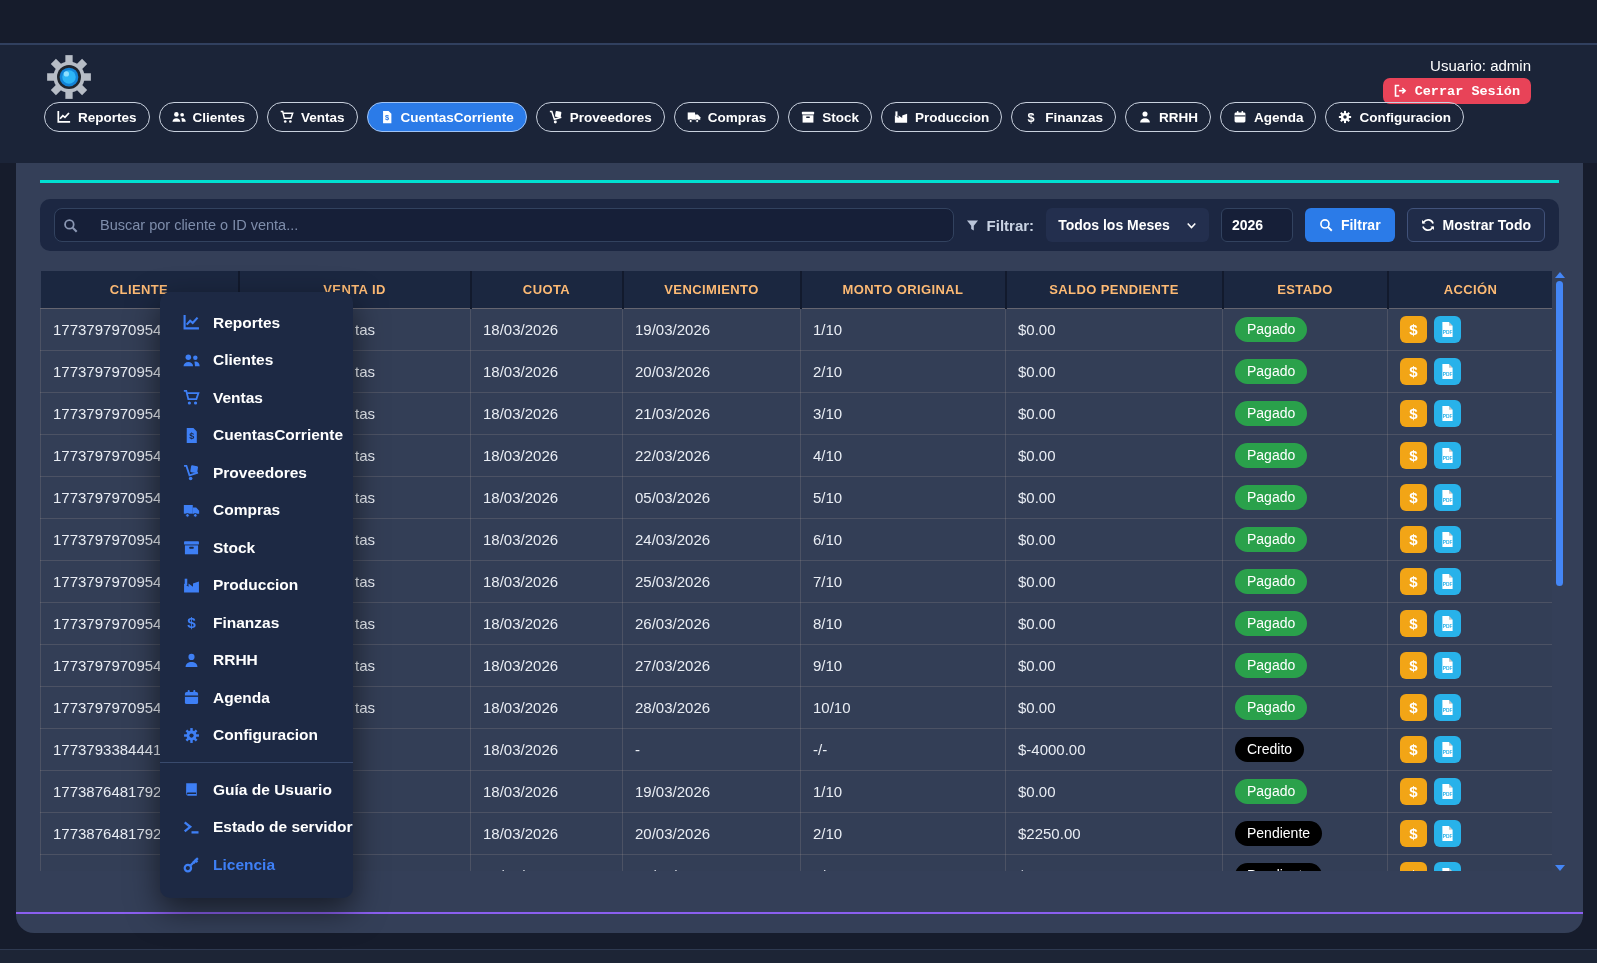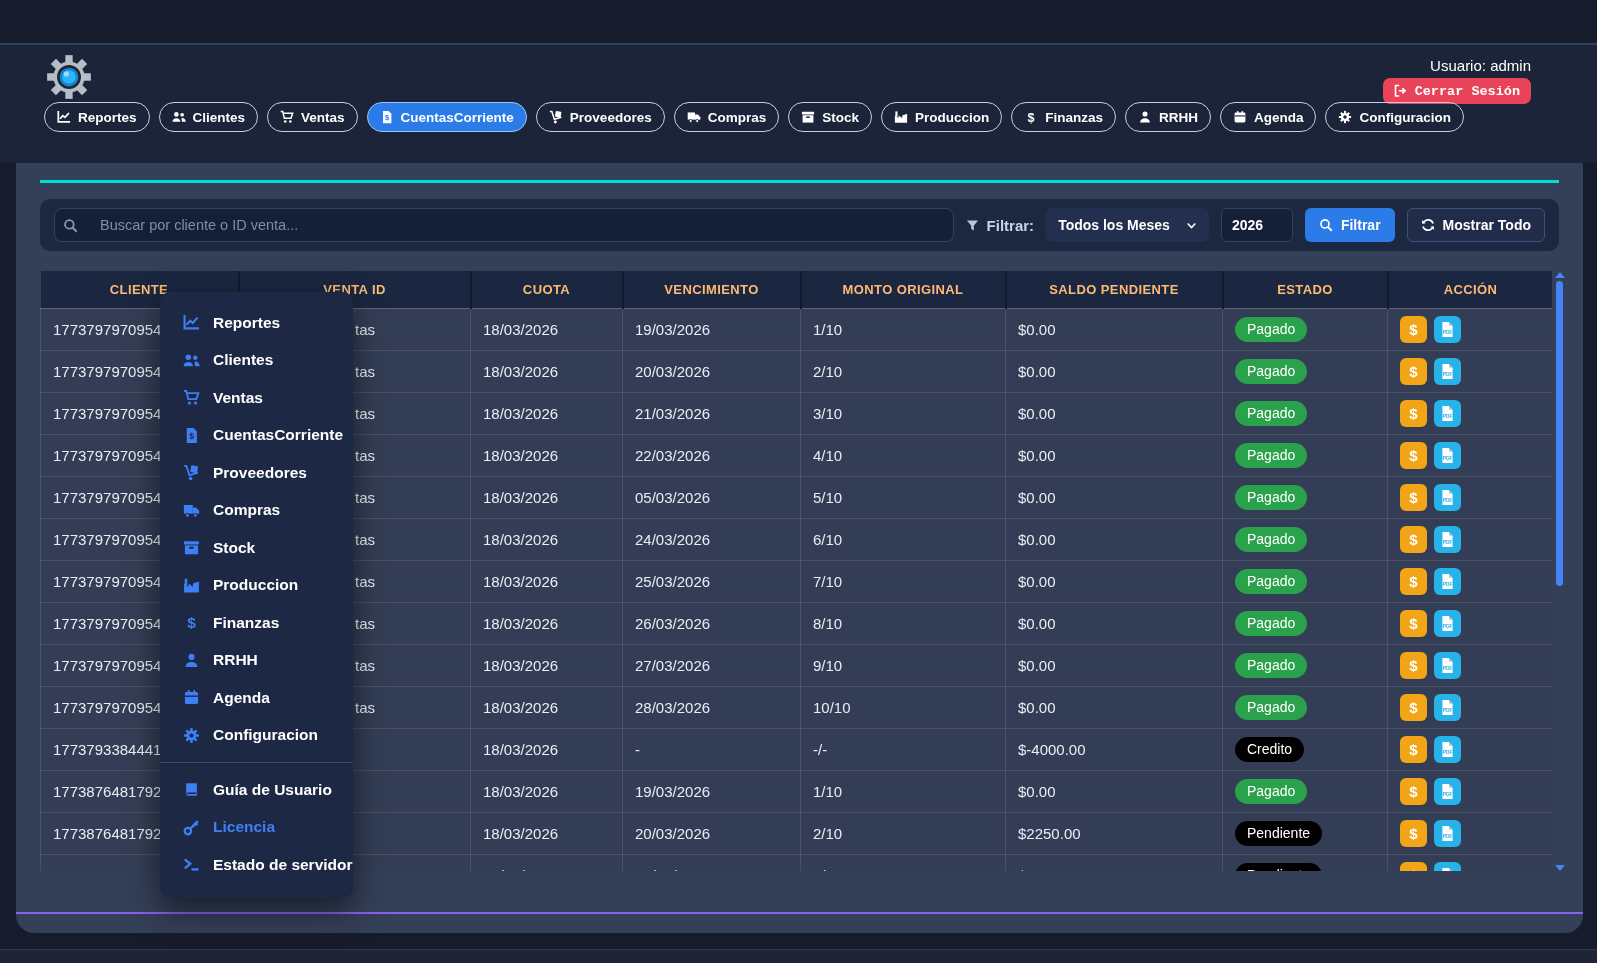--- a/index.html
+++ b/index.html
@@ -794,33 +794,33 @@
     <div class="menu-divider"></div>
     <div class="menu-item">
       <span class="icon">
         <svg viewBox="0 0 16 16">
           <path d="M3 2.2h10v11.6H4.6A1.7 1.7 0 0 1 2.9 12.1z" fill="currentColor"></path>
           <path class="hole" d="M3.4 12.1a1.3 1.3 0 0 1 1.3-1.2h7.6v1.4H4.7a.9.9 0 0 0-.9.8z"></path>
         </svg>
       </span>
       <span>Guía de Usuario</span>
     </div>
+    <div class="menu-item">
+      <span class="icon">
+        <svg viewBox="0 0 16 16">
+          <path d="M1.6 3.2l5.2 4.2-5.2 4.2" fill="none" stroke="currentColor" stroke-width="2.2"></path>
+          <line x1="8" y1="12.6" x2="14.6" y2="12.6" stroke="currentColor" stroke-width="2.2"></line>
+        </svg>
+      </span>
+      <span>Estado de servidor</span>
+    </div>
     <div class="menu-item highlight">
       <span class="icon">
         <svg viewBox="0 0 16 16">
           <circle cx="4.6" cy="11.4" r="3" fill="none" stroke="currentColor" stroke-width="2.1"></circle>
           <path d="M6.8 9.2L14 2M11 3.2l2.6 2.6M9.3 4.9l2 2" fill="none" stroke="currentColor" stroke-width="2.1"></path>
         </svg>
       </span>
       <span>Licencia</span>
     </div>
-    <div class="menu-item">
-      <span class="icon">
-        <svg viewBox="0 0 16 16">
-          <path d="M1.6 3.2l5.2 4.2-5.2 4.2" fill="none" stroke="currentColor" stroke-width="2.2"></path>
-          <line x1="8" y1="12.6" x2="14.6" y2="12.6" stroke="currentColor" stroke-width="2.2"></line>
-        </svg>
-      </span>
-      <span>Estado de servidor</span>
-    </div>
   </div>
 
 <footer class="footer-strip"></footer>
 
 </body></html>

